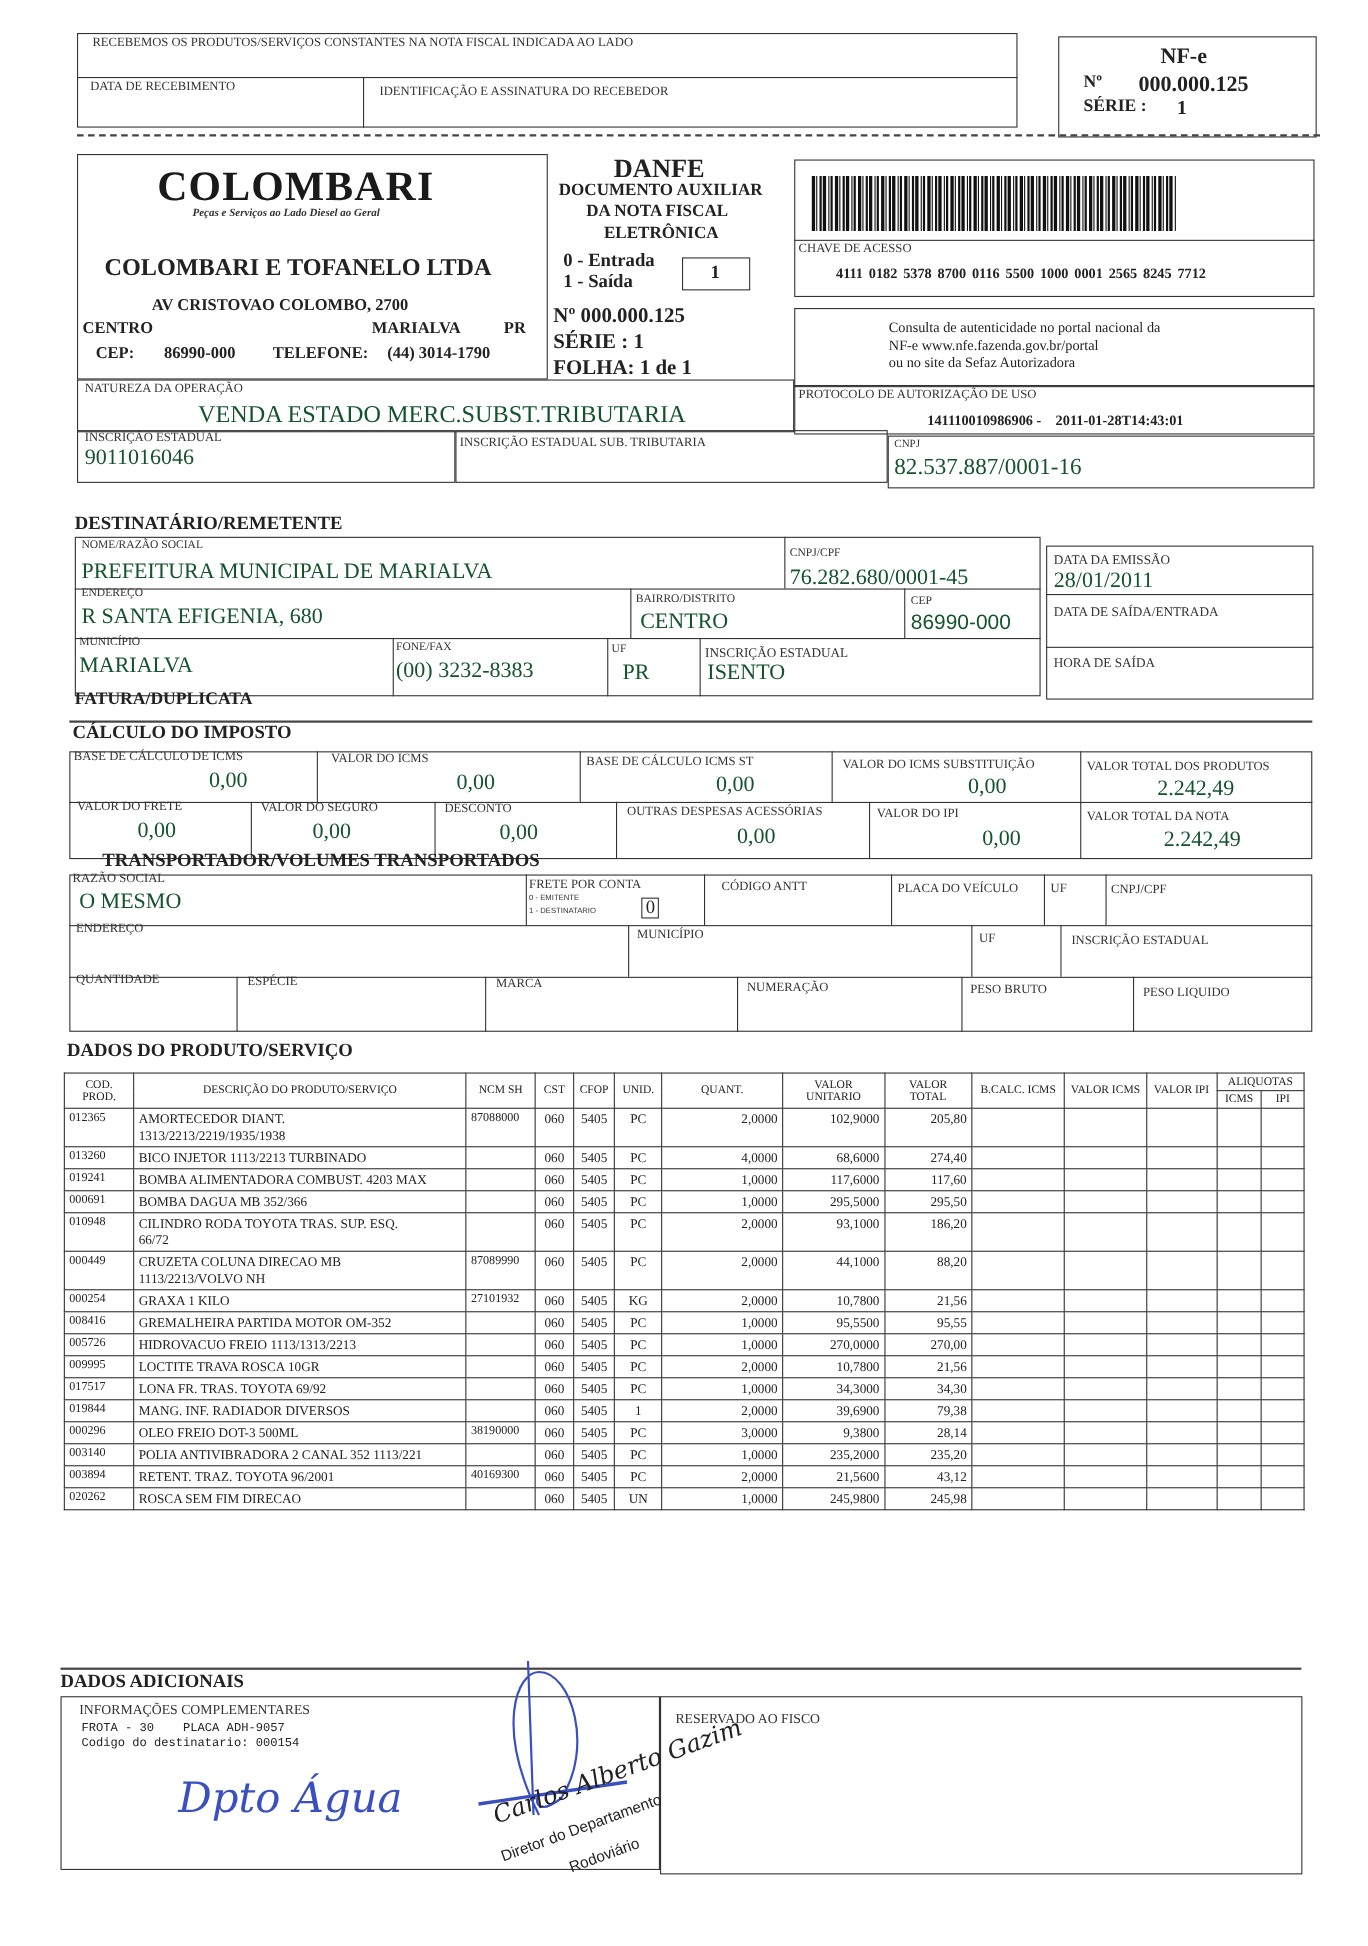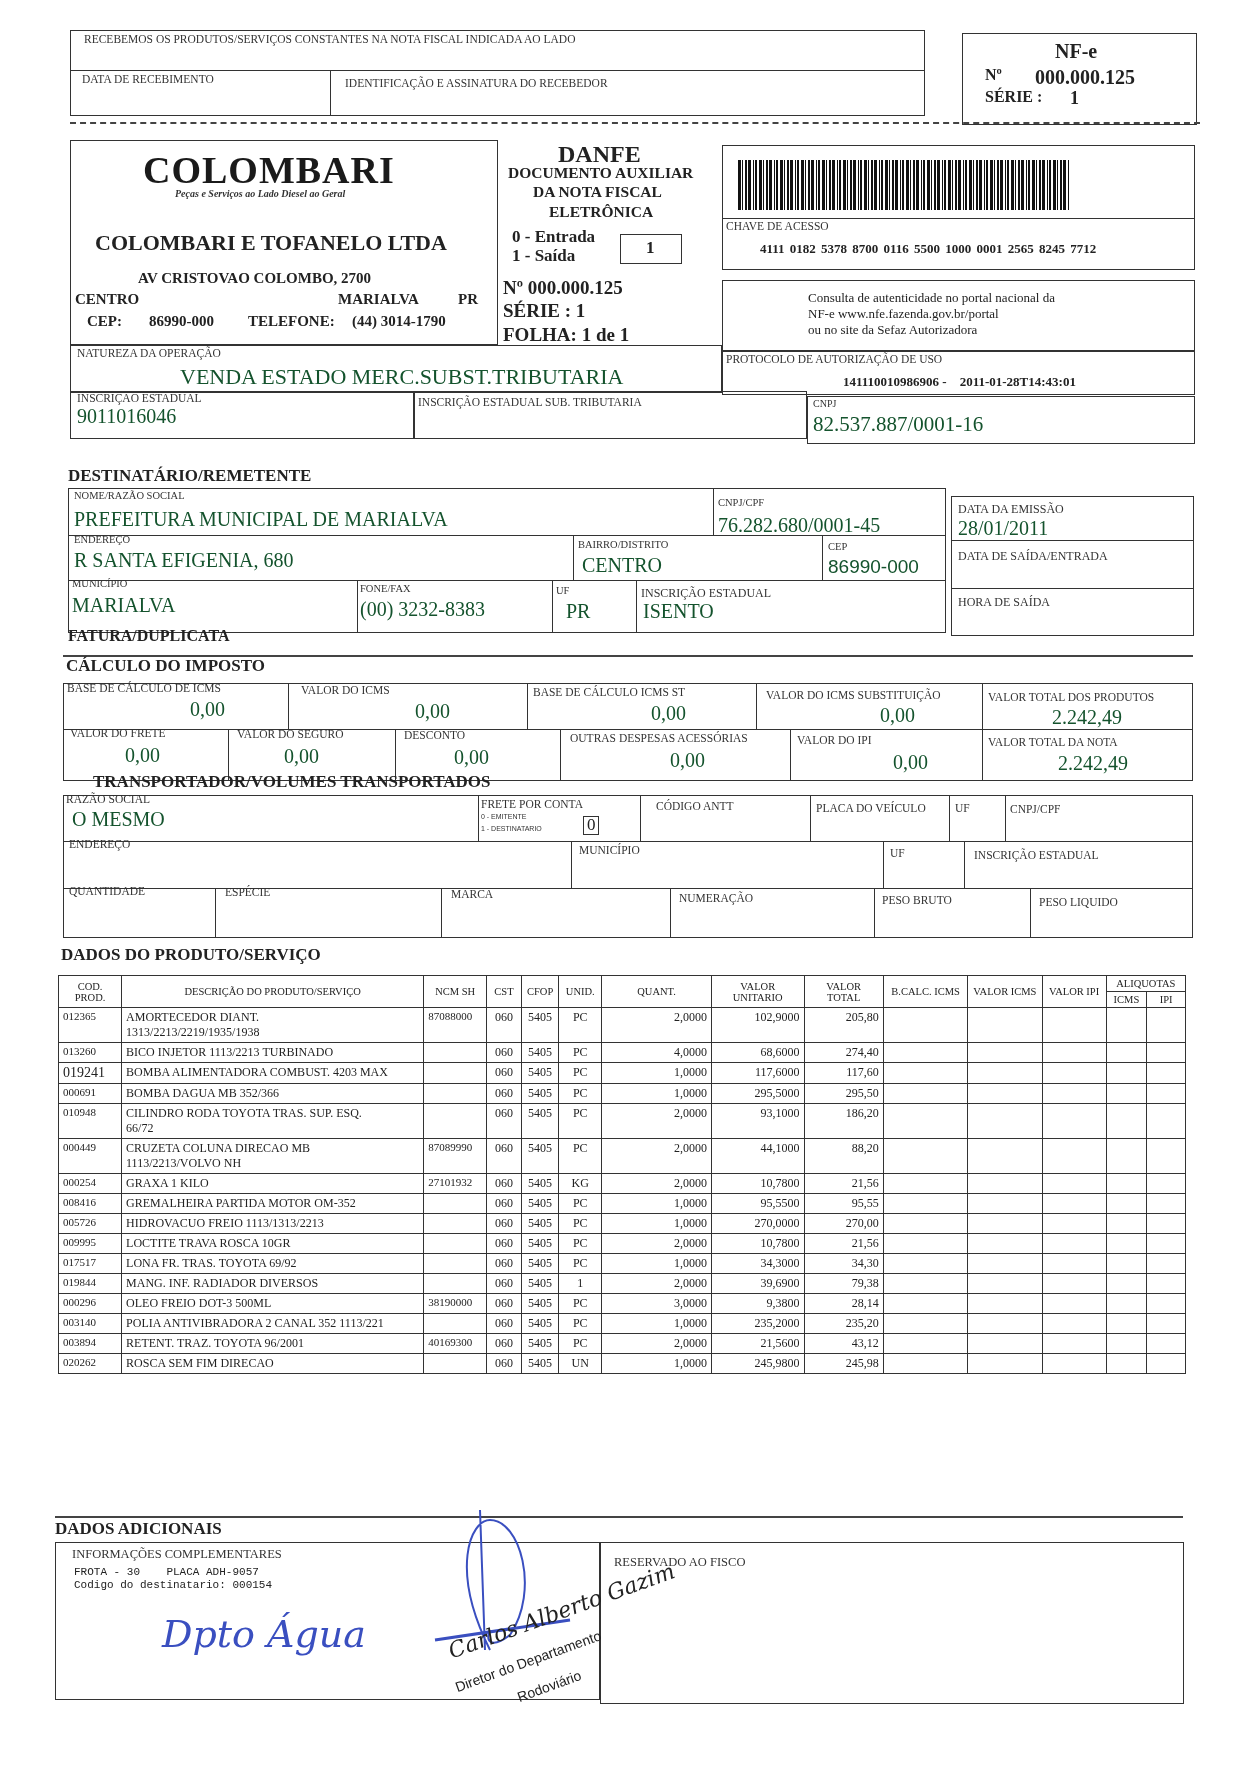--- a/index.html
+++ b/index.html
@@ -375,21 +375,21 @@
         <td class="r">4,0000</td>
         <td class="r">68,6000</td>
         <td class="r">274,40</td>
         <td></td>
         <td></td>
         <td></td>
         <td></td>
         <td></td>
       </tr>
       <tr>
-        <td style="font-size: 14px;">019241</td>
+        <td style="font-size: 11px;">019241</td>
         <td>
           <div>BOMBA ALIMENTADORA COMBUST. 4203 MAX</div>
         </td>
         <td style="font-size: 11px;"></td>
         <td class="c">060</td>
         <td class="c">5405</td>
         <td class="c">PC</td>
         <td class="r">1,0000</td>
         <td class="r">117,6000</td>
         <td class="r">117,60</td>

